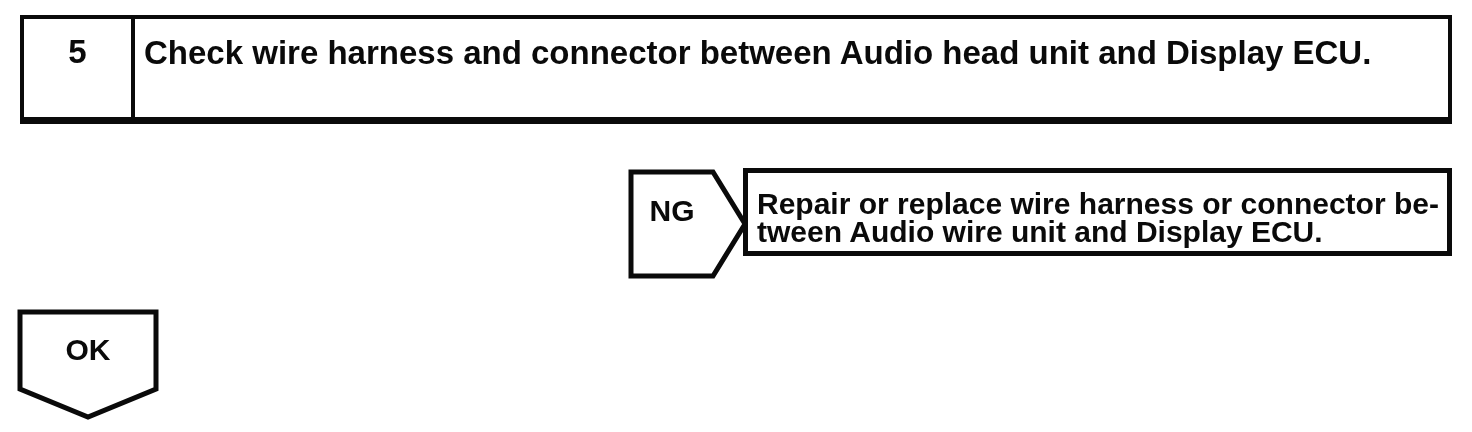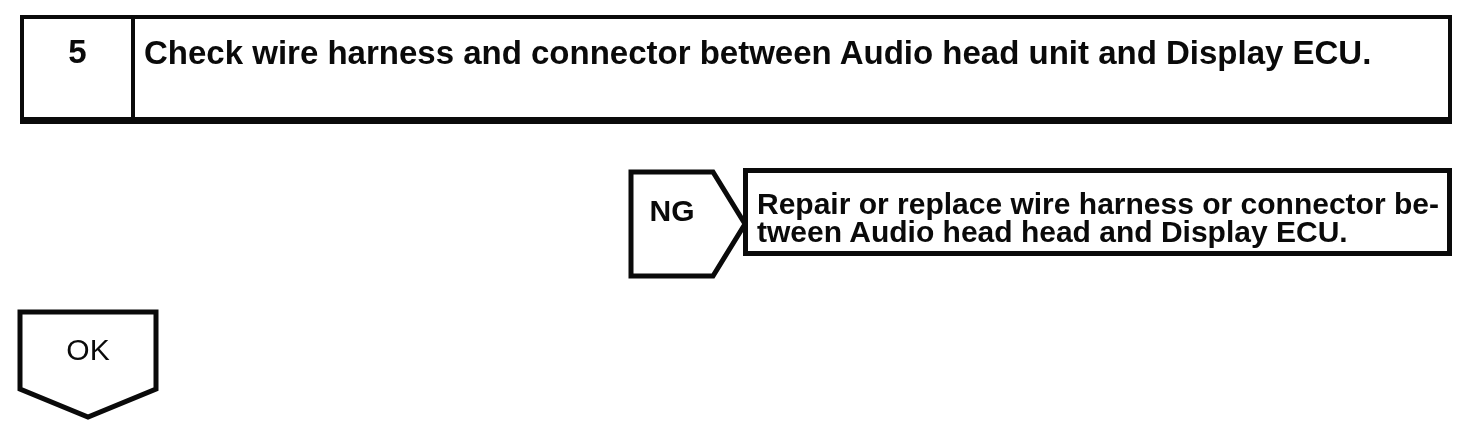--- a/index.html
+++ b/index.html
@@ -117,21 +117,21 @@
   .ok-label {
     position: absolute;
     left: 0;
     top: 0;
     width: 142px;
     height: 81px;
     display: flex;
     justify-content: center;
     align-items: center;
     font-size: 30px;
-    font-weight: normal;
+    font-weight: bold;
   }
 </style>
 </head>
 <body>
 
 <div class="page">
 
   <div class="step-box">
     <div class="step-number-cell">5</div>
     <div class="step-instruction">Check wire harness and connector between Audio head unit and Display ECU.</div>
@@ -139,21 +139,21 @@
 
   <div class="ng-shape">
     <svg width="120" height="110" viewBox="0 0 120 110">
       <polygon points="3,3 85,3 117,55 85,107 3,107" fill="#ffffff" stroke="#0a0a0a" stroke-width="5" stroke-linejoin="miter"></polygon>
     </svg>
     <div class="ng-label">NG</div>
   </div>
 
   <div class="action-box">
     <div class="action-line">Repair or replace wire harness or connector be-</div>
-    <div class="action-line">tween Audio head head and Display ECU.</div>
+    <div class="action-line">tween Audio wire unit and Display ECU.</div>
   </div>
 
   <div class="ok-shape">
     <svg width="142" height="111" viewBox="0 0 142 111">
       <polygon points="3,3 139,3 139,80 71,108 3,80" fill="#ffffff" stroke="#0a0a0a" stroke-width="5" stroke-linejoin="miter"></polygon>
     </svg>
     <div class="ok-label">OK</div>
   </div>
 
 </div>

